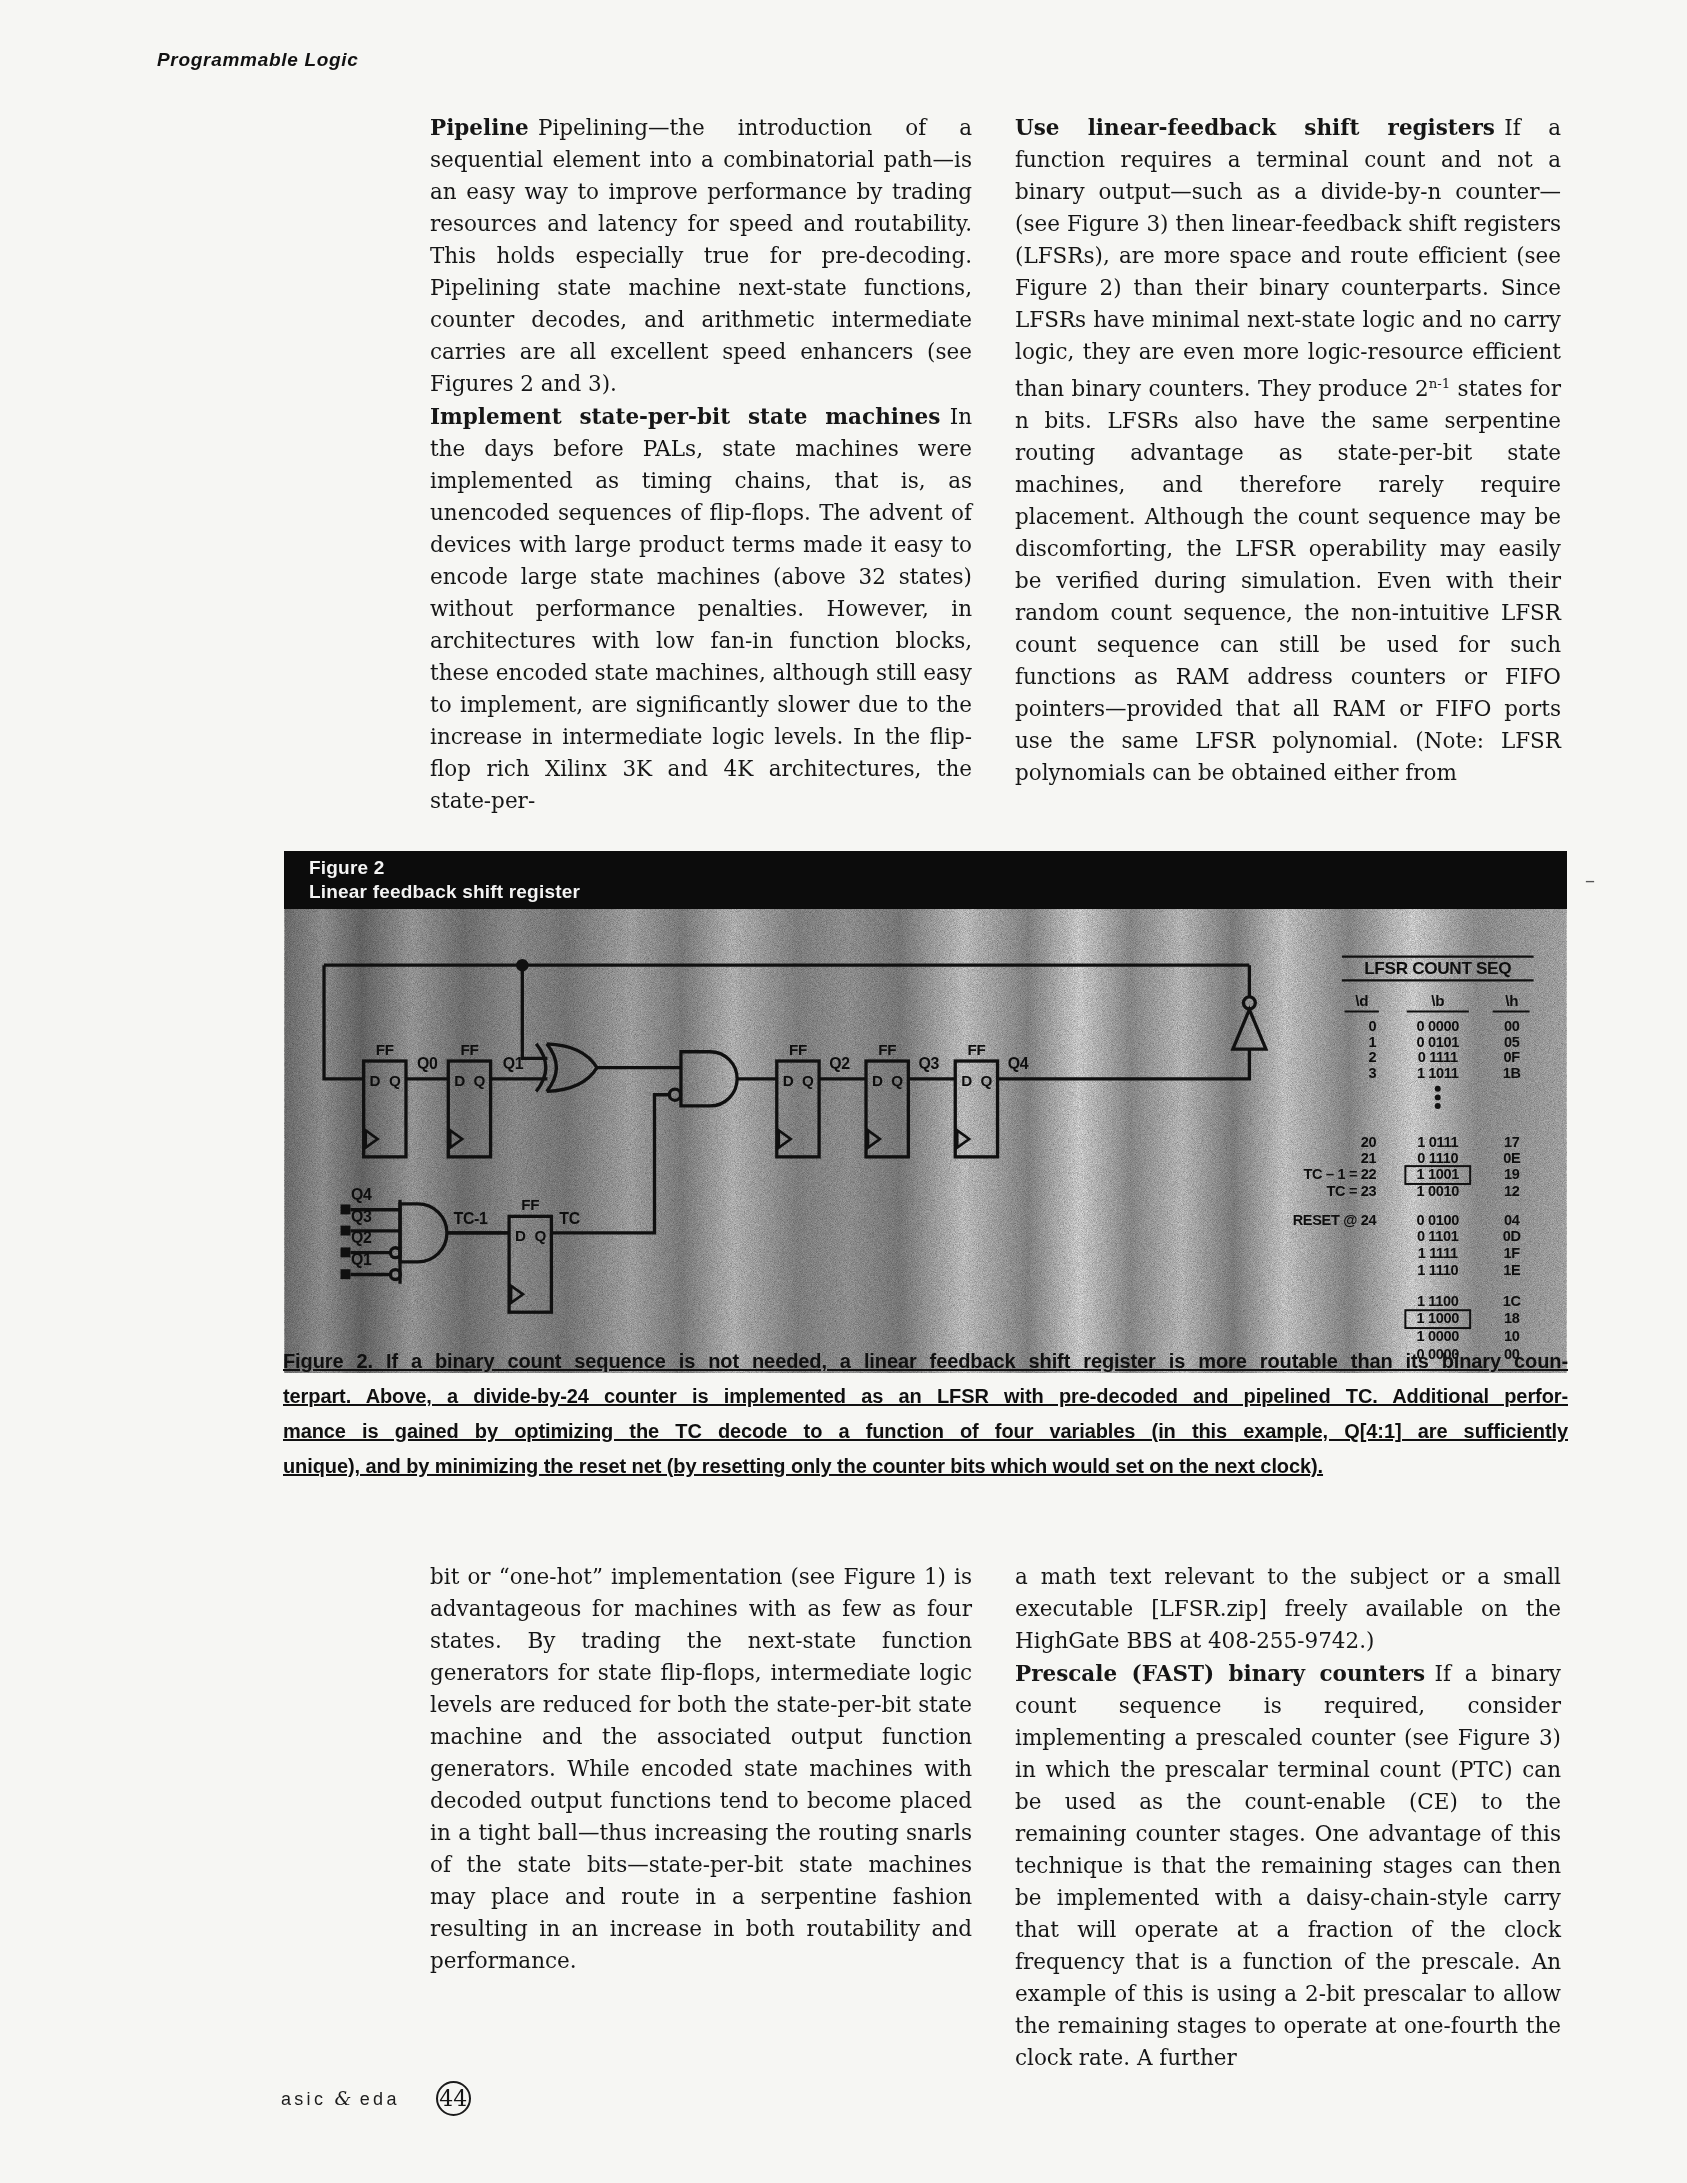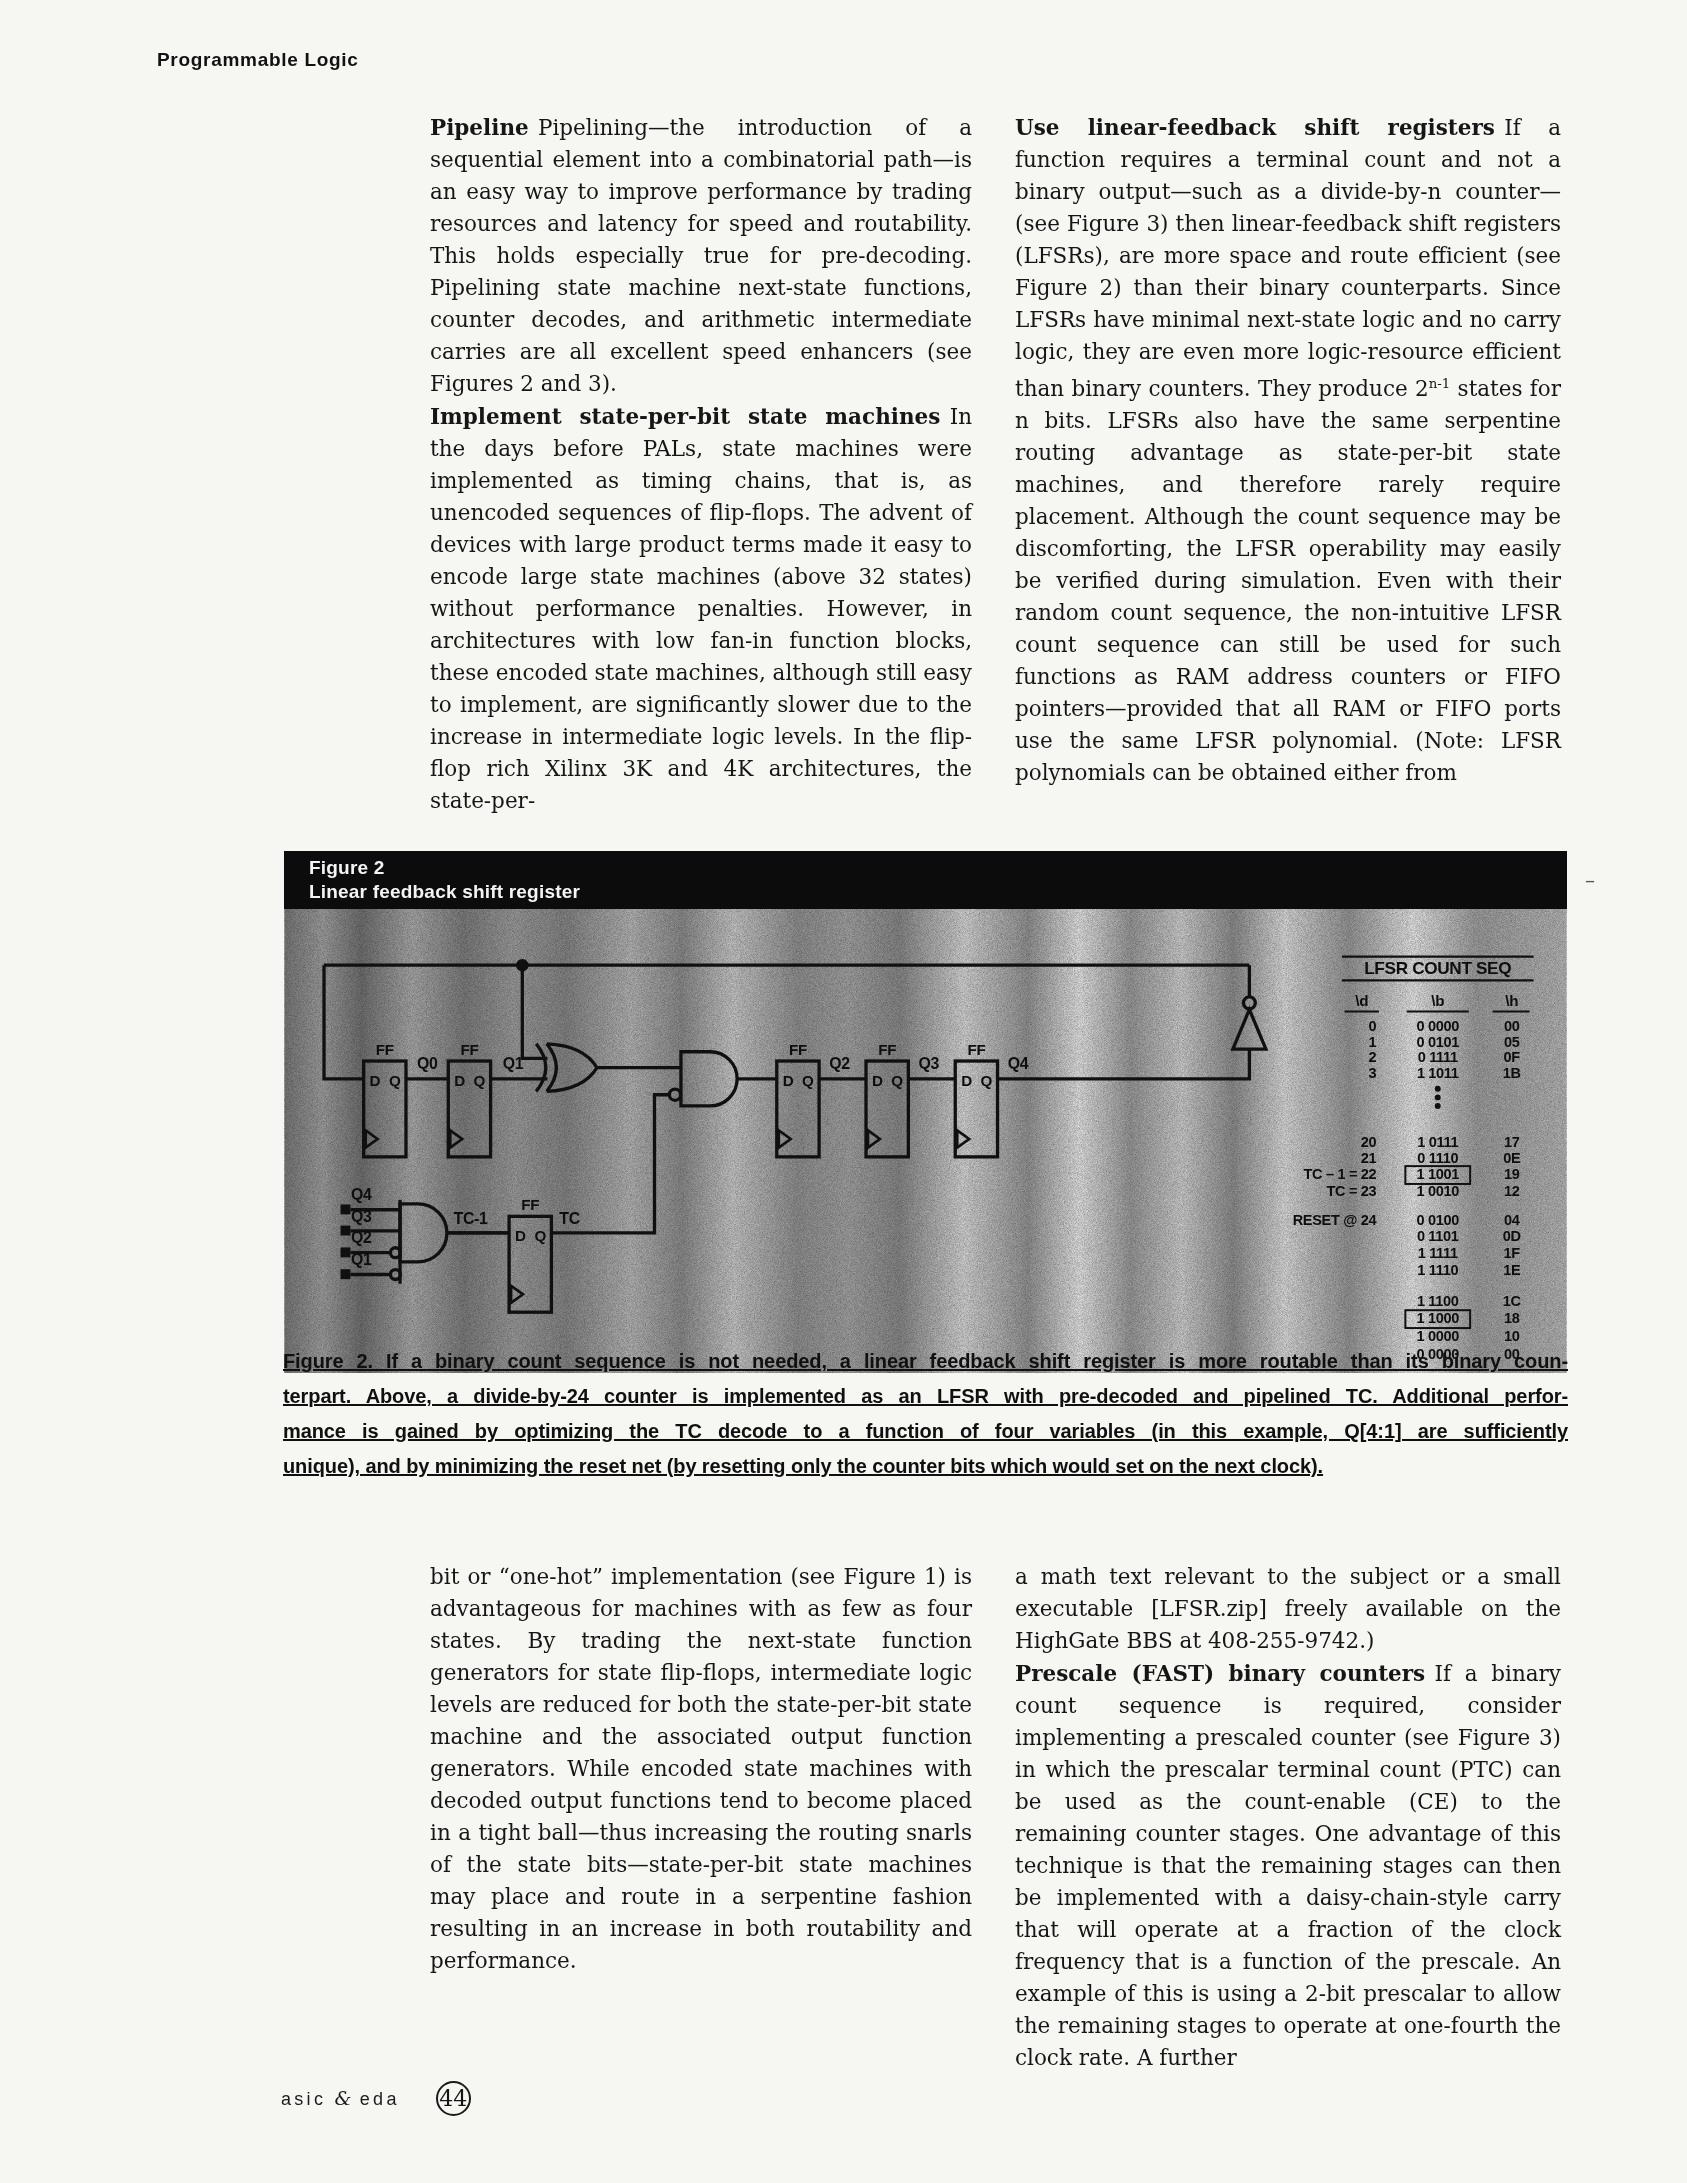--- a/index.html
+++ b/index.html
@@ -1,20 +1,20 @@
 <!DOCTYPE html>
 <html style="font-size:10.6px"><head>
 <meta charset="utf-8">
 <style>
   html,body{margin:0;padding:0;}
   body{width:1687px;height:2183px;background:#f6f6f3;position:relative;
        font-family:"DejaVu Serif",serif;color:#161616;}
   .page-header{position:absolute;left:157px;top:49px;
        font-family:"Liberation Sans",sans-serif;font-weight:bold;
-       font-size:19px;letter-spacing:0.7px;color:#121212;}
+       font-size:19px;letter-spacing:0.7px;color:#121212;font-style:italic;}
   .col{position:absolute;text-align:justify;font-size:21.5px;line-height:32px;}
   #col-tl{left:429px;top:111px;width:544px;}
   #col-tr{left:1014px;top:111px;width:548px;}
   #col-bl{left:429px;top:1560px;width:544px;}
   #col-br{left:1014px;top:1560px;width:548px;}
   .col p{margin:1px;}
   .lead{font-weight:bold;margin-right:9.3px;}
   sup{font-size:0.62em;}
   #figure{position:absolute;left:284px;top:837px;width:1283px;margin-top:14px;}
   #fig-bar{height:58px;background:#0c0c0c;color:#f4f4f4;box-sizing:border-box;

